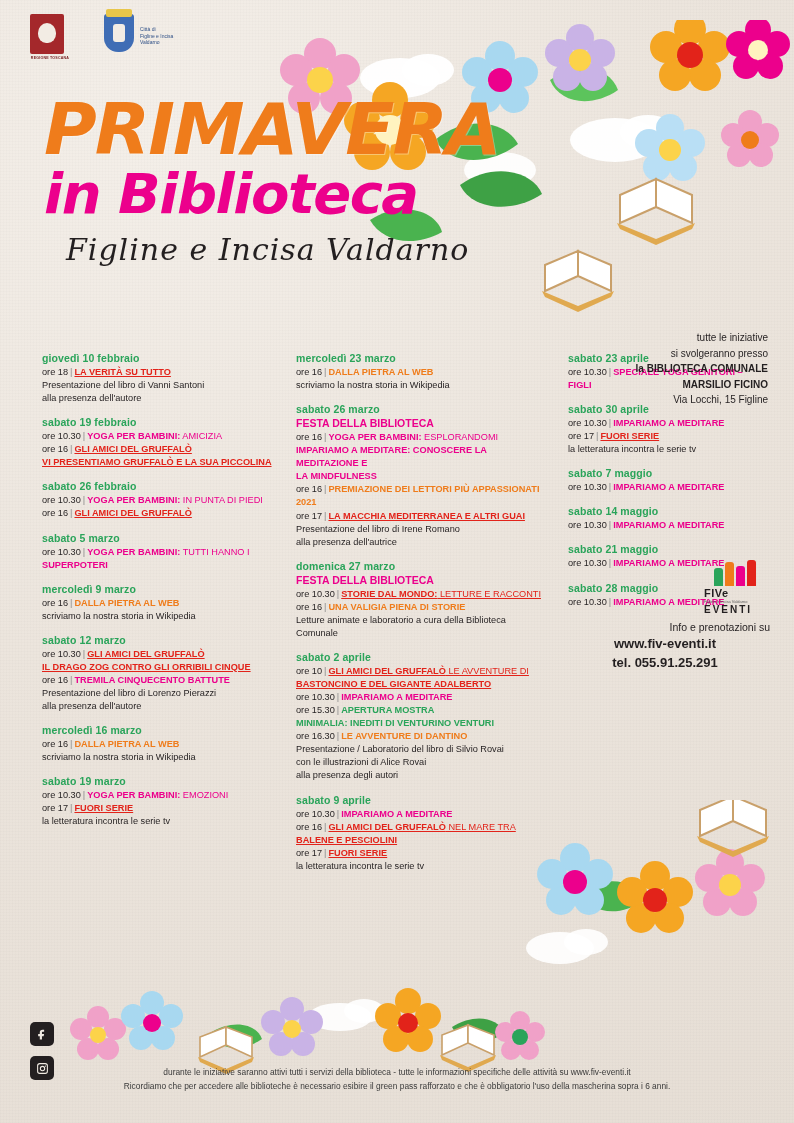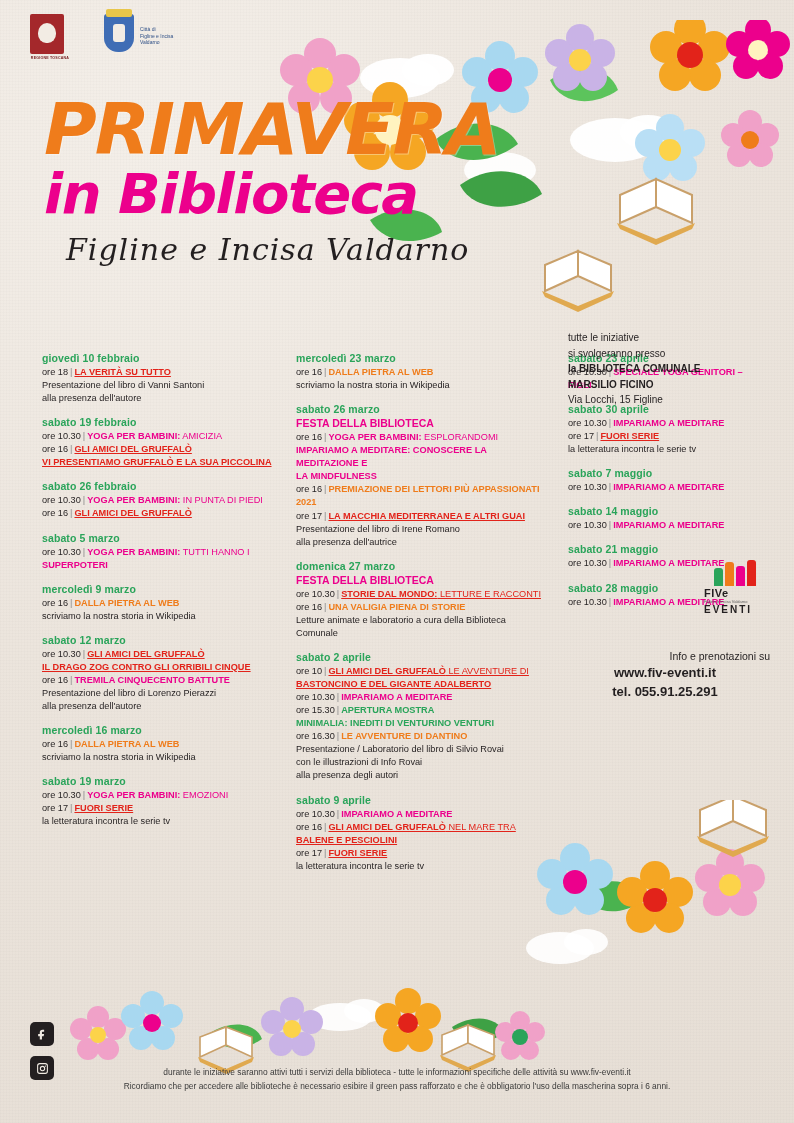--- a/index.html
+++ b/index.html
@@ -90,28 +90,28 @@
   .ora{color:#231f20;}
   .sep{color:#8a8a8a;padding:0 2px;}
   .ttl{font-weight:bold;}
   .c-red{color:#e2231a;text-decoration:underline;}
   .c-pink{color:#ec008c;}
   .c-orange{color:#ef7c1b;}
   .c-green{color:#2aa45a;margin-top:33px;}
 
   
   .venue{
-    position:absolute;left:568px;top:330px;width:200px;text-align:left;
+    position:absolute;left:568px;top:330px;width:200px;text-align:right;
     font-size:10px;line-height:1.55;color:#231f20;
   }
   .venue .b{font-weight:bold;}
 
   
   .contacts{
-    position:absolute;left:560px;top:649px;width:210px;text-align:right;
+    position:absolute;left:560px;top:620px;width:210px;text-align:right;
     font-size:10.5px;line-height:1.45;color:#231f20;
   }
   .contacts .big{font-size:13px;font-weight:bold;text-align:center;}
 
   
   .fiv{position:absolute;right:28px;top:560px;width:62px;}
   .fiv .bars{display:flex;gap:2px;justify-content:center;align-items:flex-end;height:26px;}
   .fiv .bars i{display:block;width:9px;border-radius:3px 3px 0 0;}
   .fiv .b1{height:18px;background:#2aa45a;}
   .fiv .b2{height:24px;background:#ef7c1b;}
@@ -422,21 +422,21 @@
         </div>
         <div class="ev">
           <div class="ev-date">sabato 2 aprile</div>
           <p class="ln"><span class="ora">ore 10</span><span class="sep">|</span><span class="ttl c-red">GLI AMICI DEL GRUFFALÒ</span><span class="c-red"> LE AVVENTURE DI</span></p>
           <p class="ln"><span class="ttl c-red">BASTONCINO E DEL GIGANTE ADALBERTO</span></p>
           <p class="ln"><span class="ora">ore 10.30</span><span class="sep">|</span><span class="ttl c-pink">IMPARIAMO A MEDITARE</span></p>
           <p class="ln"><span class="ora">ore 15.30</span><span class="sep">|</span><span class="ttl c-green">APERTURA MOSTRA</span></p>
           <p class="ln"><span class="ttl c-green">MINIMALIA: INEDITI DI VENTURINO VENTURI</span></p>
           <p class="ln"><span class="ora">ore 16.30</span><span class="sep">|</span><span class="ttl c-orange">LE AVVENTURE DI DANTINO</span></p>
           <p class="ln">Presentazione / Laboratorio del libro di Silvio Rovai</p>
-          <p class="ln">con le illustrazioni di Info Rovai</p>
+          <p class="ln">con le illustrazioni di Alice Rovai</p>
           <p class="ln">alla presenza degli autori</p>
         </div>
         <div class="ev">
           <div class="ev-date">sabato 9 aprile</div>
           <p class="ln"><span class="ora">ore 10.30</span><span class="sep">|</span><span class="ttl c-pink">IMPARIAMO A MEDITARE</span></p>
           <p class="ln"><span class="ora">ore 16</span><span class="sep">|</span><span class="ttl c-red">GLI AMICI DEL GRUFFALÒ</span><span class="c-red"> NEL MARE TRA</span></p>
           <p class="ln"><span class="ttl c-red">BALENE E PESCIOLINI</span></p>
           <p class="ln"><span class="ora">ore 17</span><span class="sep">|</span><span class="ttl c-red">FUORI SERIE</span></p>
           <p class="ln">la letteratura incontra le serie tv</p>
         </div>

